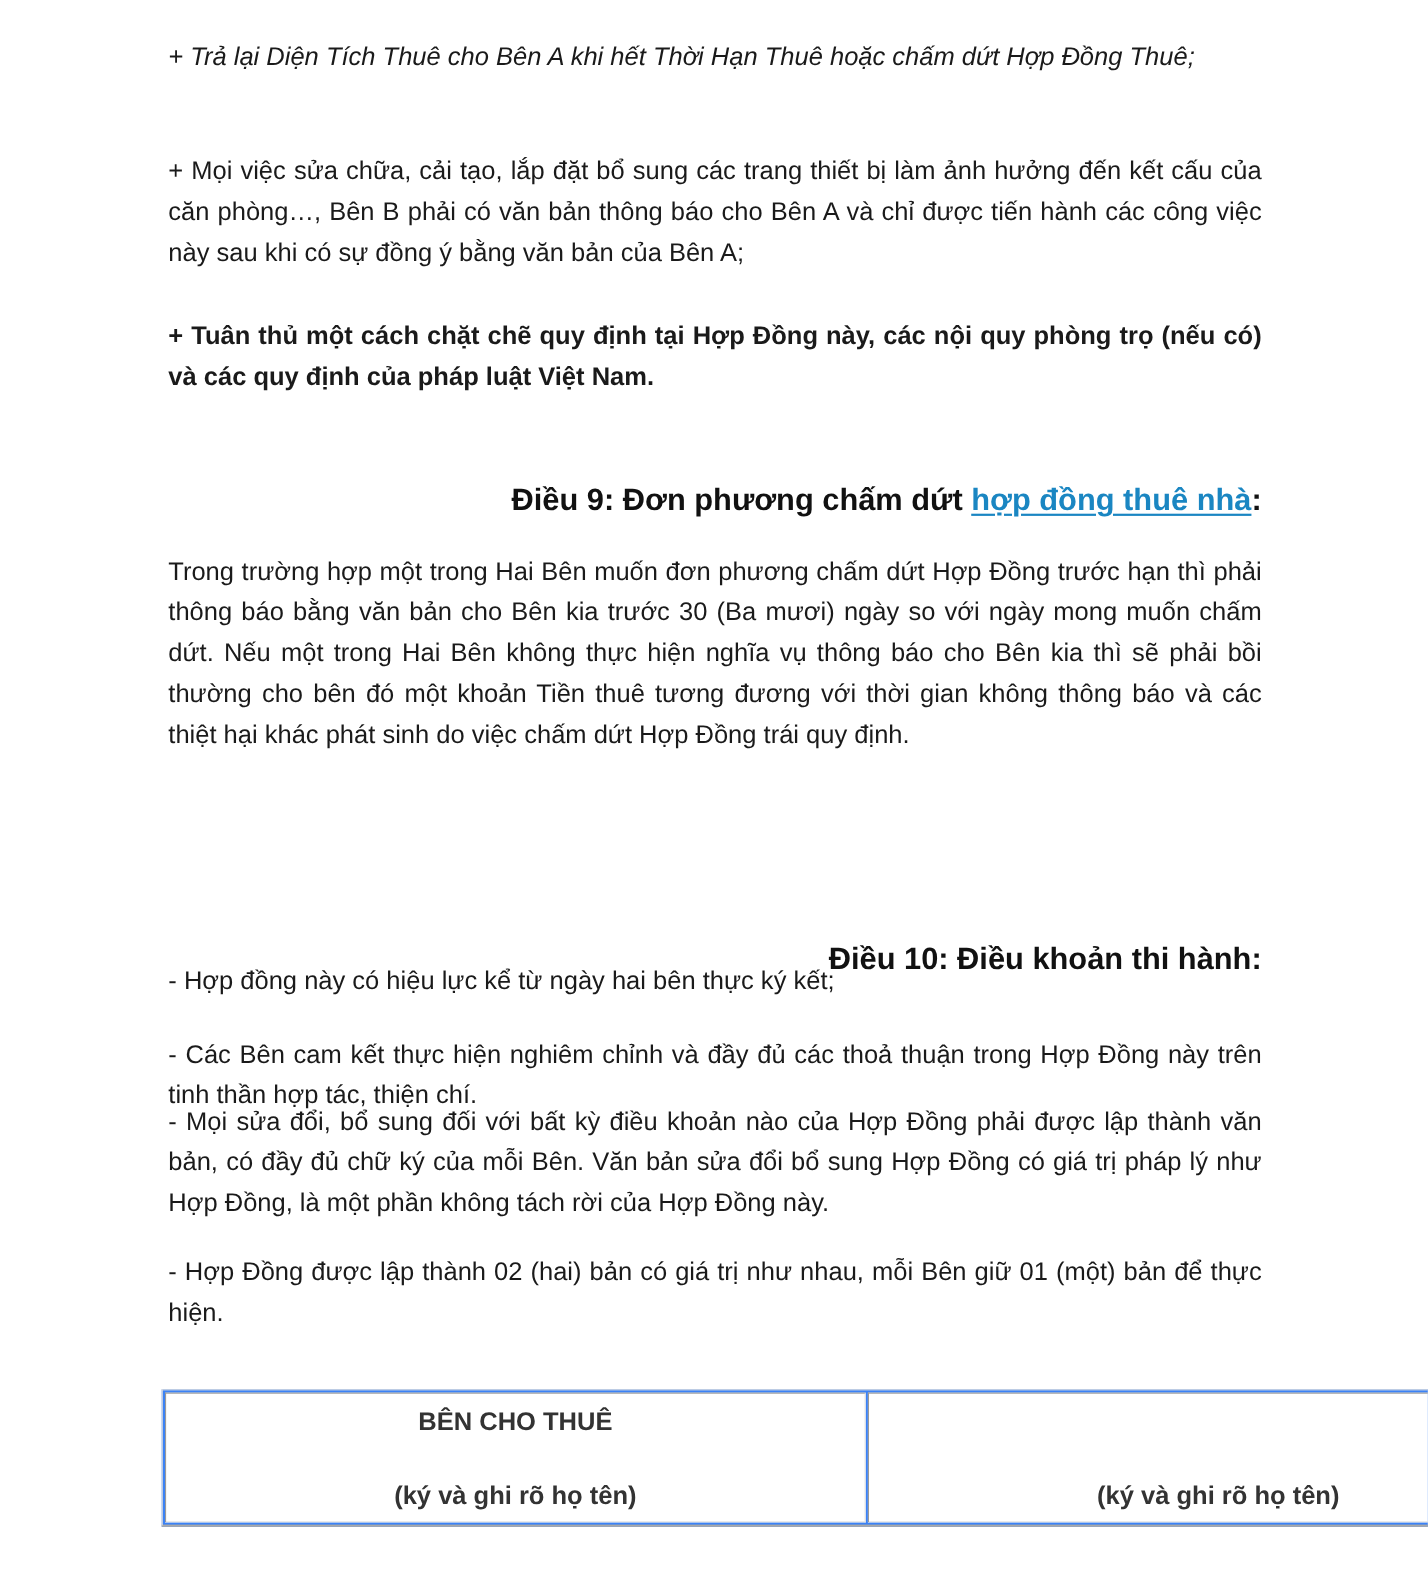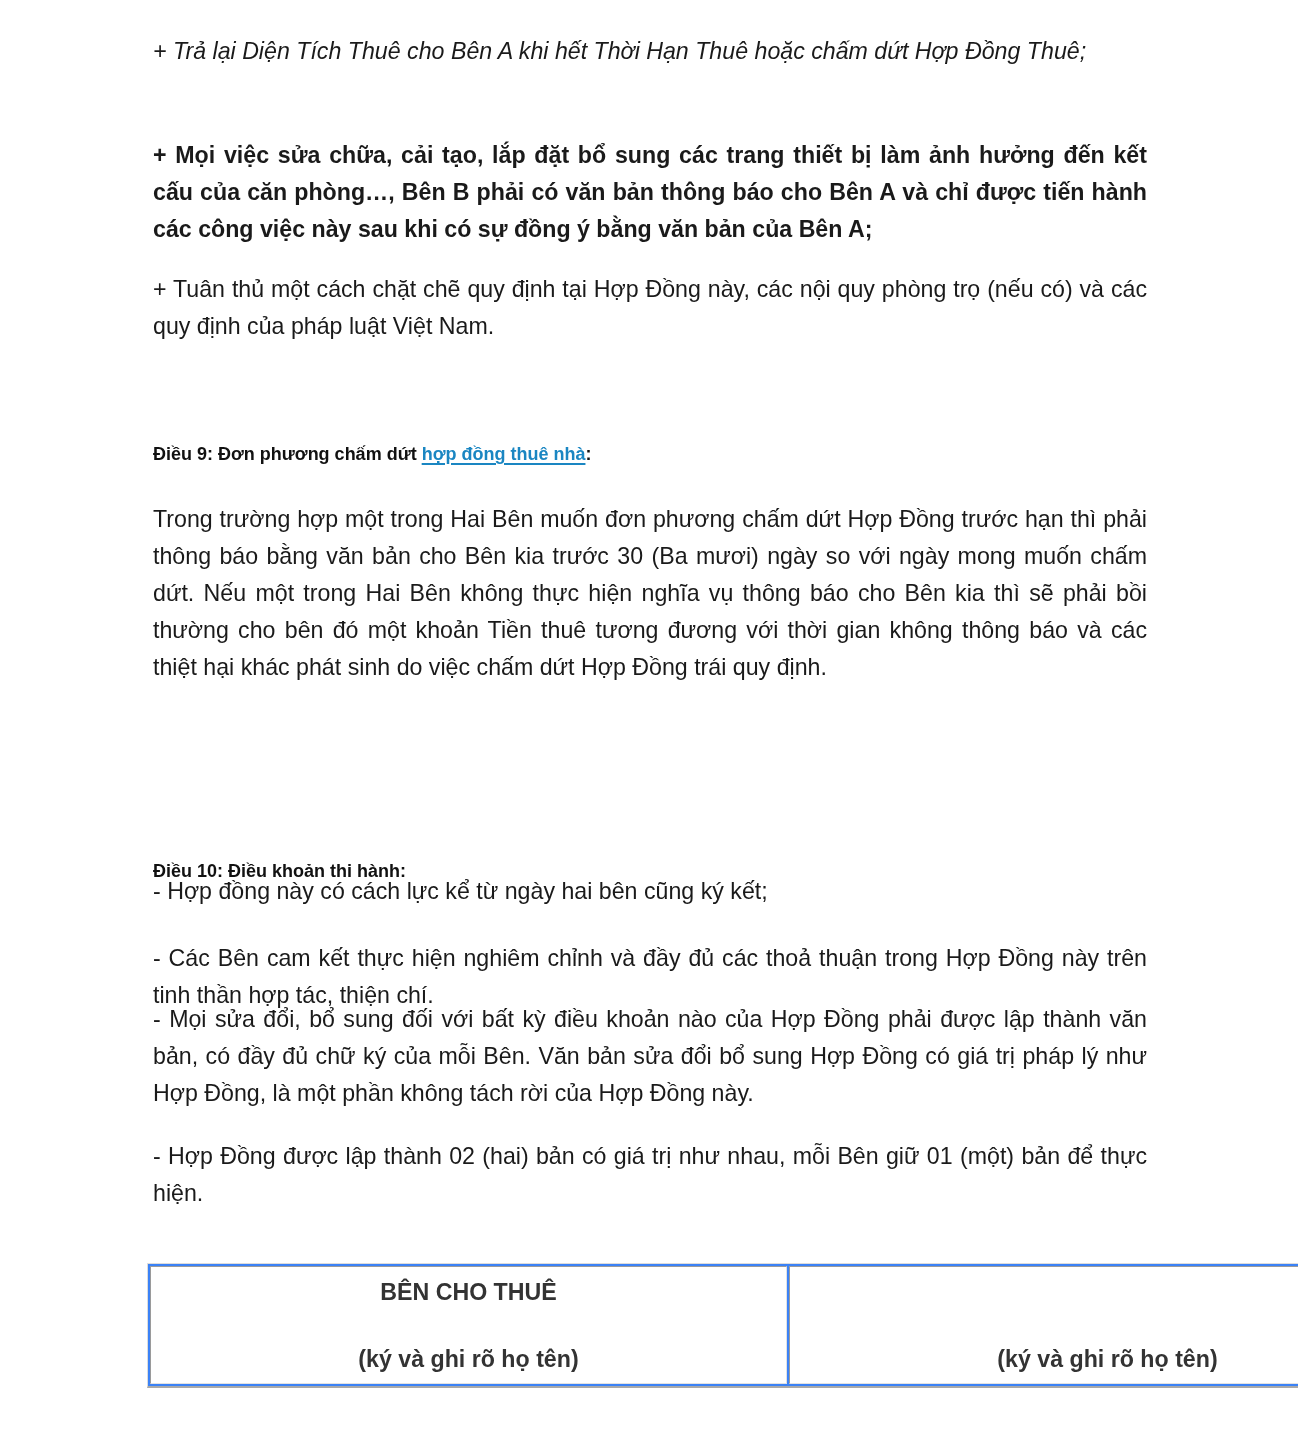--- a/index.html
+++ b/index.html
@@ -24,28 +24,29 @@
     .para {
       font-size: 23.2px;
       line-height: 37px;
       text-align: justify;
       margin: 0;
       position: absolute;
       left: 0;
       width: 994px;
     }
     .heading {
-      font-size: 18px;
+      font-size: 28px;
       line-height: 37px;
       font-weight: bold;
       margin: 0;
       position: absolute;
       left: 0;
       width: 994px;
       color: #111;
+      text-align: right;
     }
     .link {
       color: #1a86c2;
       text-decoration: underline;
       text-decoration-thickness: 2px;
       text-underline-offset: 3px;
     }
     .sig-table {
       position: absolute;
       left: 147px;
@@ -85,30 +86,30 @@
       position: absolute;
       left: 0; right: 0;
       top: 79px;
     }
   </style>
 </head>
 <body>
 
 <div class="doc">
   <p class="para" style="top:33px;font-style:italic;">+ Trả lại Diện Tích Thuê cho Bên A khi hết Thời Hạn Thuê hoặc chấm dứt Hợp Đồng Thuê;</p>
-  <p class="para" style="top:137px;font-weight:bold;">+ Mọi việc sửa chữa, cải tạo, lắp đặt bổ sung các trang thiết bị làm ảnh hưởng đến kết cấu của căn phòng…, Bên B phải có văn bản thông báo cho Bên A và chỉ được tiến hành các công việc này sau khi có sự đồng ý bằng văn bản của Bên A;</p>
-  <p class="para" style="top:271px;">+ Tuân thủ một cách chặt chẽ quy định tại Hợp Đồng này, các nội quy phòng trọ (nếu có) và các quy định của pháp luật Việt Nam.</p>
+  <p class="para" style="top:137px;">+ Mọi việc sửa chữa, cải tạo, lắp đặt bổ sung các trang thiết bị làm ảnh hưởng đến kết cấu của căn phòng…, Bên B phải có văn bản thông báo cho Bên A và chỉ được tiến hành các công việc này sau khi có sự đồng ý bằng văn bản của Bên A;</p>
+  <p class="para" style="top:287px;font-weight:bold;">+ Tuân thủ một cách chặt chẽ quy định tại Hợp Đồng này, các nội quy phòng trọ (nếu có) và các quy định của pháp luật Việt Nam.</p>
 
   <h3 class="heading" style="top:436px;">
     <span>Điều 9: Đơn phương chấm dứt </span><a class="link" href="#">hợp đồng thuê nhà</a><span>:</span>
   </h3>
   <p class="para" style="top:501px;">Trong trường hợp một trong Hai Bên muốn đơn phương chấm dứt Hợp Đồng trước hạn thì phải thông báo bằng văn bản cho Bên kia trước 30 (Ba mươi) ngày so với ngày mong muốn chấm dứt. Nếu một trong Hai Bên không thực hiện nghĩa vụ thông báo cho Bên kia thì sẽ phải bồi thường cho bên đó một khoản Tiền thuê tương đương với thời gian không thông báo và các thiệt hại khác phát sinh do việc chấm dứt Hợp Đồng trái quy định.</p>
 
   <h3 class="heading" style="top:853px;">Điều 10: Điều khoản thi hành:</h3>
-  <p class="para" style="top:873px;">- Hợp đồng này có cách lực kể từ ngày hai bên cũng ký kết;</p>
+  <p class="para" style="top:873px;">- Hợp đồng này có hiệu lực kể từ ngày hai bên thực ký kết;</p>
   <p class="para" style="top:940px;">- Các Bên cam kết thực hiện nghiêm chỉnh và đầy đủ các thoả thuận trong Hợp Đồng này trên tinh thần hợp tác, thiện chí.</p>
   <p class="para" style="top:1001px;">- Mọi sửa đổi, bổ sung đối với bất kỳ điều khoản nào của Hợp Đồng phải được lập thành văn bản, có đầy đủ chữ ký của mỗi Bên. Văn bản sửa đổi bổ sung Hợp Đồng có giá trị pháp lý như Hợp Đồng, là một phần không tách rời của Hợp Đồng này.</p>
   <p class="para" style="top:1138px;">- Hợp Đồng được lập thành 02 (hai) bản có giá trị như nhau, mỗi Bên giữ 01 (một) bản để thực hiện.</p>
 </div>
 
 <div class="sig-table">
   <div class="sig-cell">
     <div class="sig-title">BÊN CHO THUÊ</div>
     <div class="sig-note">(ký và ghi rõ họ tên)</div>
   </div>

